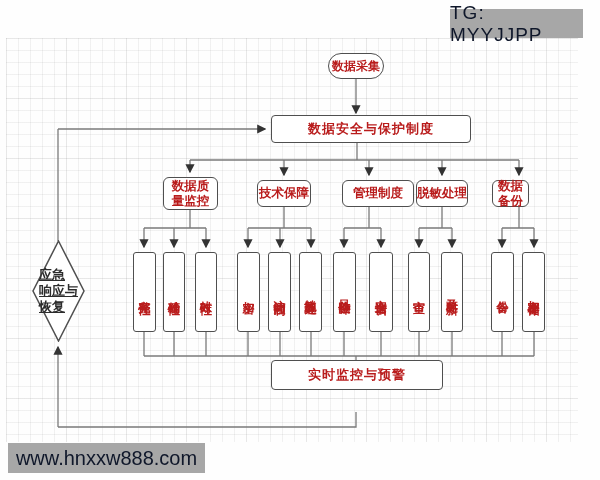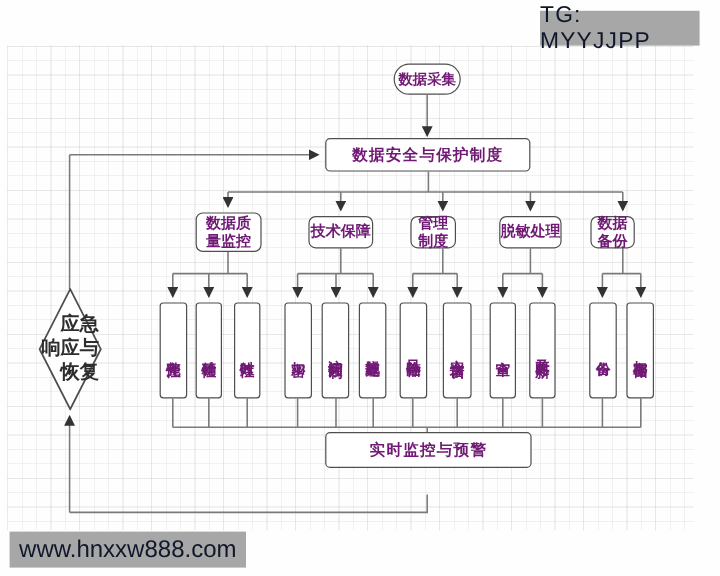--- a/index.html
+++ b/index.html
@@ -11,36 +11,36 @@
     position:absolute;left:6px;top:38px;width:572px;height:404px;
     background-image:
       repeating-linear-gradient(to right, rgba(150,150,150,0.13) 0 1px, transparent 1px 12px),
       repeating-linear-gradient(to bottom, rgba(150,150,150,0.13) 0 1px, transparent 1px 12px),
       repeating-linear-gradient(to right, rgba(150,150,150,0.10) 0 1px, transparent 1px 60px),
       repeating-linear-gradient(to bottom, rgba(150,150,150,0.10) 0 1px, transparent 1px 60px);
   }
   svg.wires{position:absolute;left:0;top:0;pointer-events:none;}
   .node{
     position:absolute;box-sizing:border-box;background:#fff;border:1.5px solid #4f4f4f;
-    color:#701a75;display:flex;align-items:center;justify-content:center;
+    color:#b91c1c;display:flex;align-items:center;justify-content:center;
     text-align:center;font-weight:700;line-height:1.18;
   }
   .pill{border-radius:13px;font-size:12px;}
   .wide{border-radius:4px;font-size:13px;letter-spacing:1px;}
   .rbox{border-radius:6px;font-size:12.5px;}
   .vnode{
     border-radius:3px;font-size:12px;top:252px;height:80px;
     writing-mode:vertical-rl;text-orientation:upright;letter-spacing:1px;
   }
   .prewrap{white-space:pre-line;}
   .diamond{position:absolute;left:32px;top:240px;width:53px;height:102px;}
   .diamond .dtext{
     position:absolute;left:-12px;top:0;width:77px;height:102px;display:flex;
-    align-items:center;justify-content:center;text-align:right;
-    font-size:16px;font-weight:700;color:#2d2d2d;line-height:1.25;white-space:pre-line;
+    align-items:center;justify-content:center;text-align:left;
+    font-size:13px;font-weight:700;color:#2d2d2d;line-height:1.25;white-space:pre-line;text-decoration:underline;
   }
   .badge{
     position:absolute;display:flex;align-items:center;justify-content:center;
     background:#a7a7a7;color:#0f172a;font-weight:400;
   }
   .badge.tg{left:450px;top:9px;width:133px;height:29px;font-size:19px;letter-spacing:1px;}
   .badge.url{left:8px;top:443px;width:197px;height:30px;font-size:20px;}
 </style>
 </head>
 <body>
@@ -87,26 +87,26 @@
       <path d="M502 228 V247" marker-end="url(#arr)"></path>
       <path d="M534 228 V247" marker-end="url(#arr)"></path>
       <path d="M356 356 V377" marker-end="url(#arr)"></path>
       <path d="M58 427 V347" marker-end="url(#arr)"></path>
       <path d="M58 129 H265" marker-end="url(#arr)"></path>
     </g>
   </svg>
 
   <div class="node pill" style="left:328px;top:53px;width:56px;height:26px">数据采集</div>
 
-  <div class="node wide" style="left:271px;top:115px;width:171px;height:28px">数据安全与保护制度</div>
+  <div class="node wide" style="left:271px;top:115px;width:200px;height:28px">数据安全与保护制度</div>
 
   <div class="node rbox prewrap" style="left:163px;top:177px;width:55px;height:33px">数据质
 量监控</div>
   <div class="node rbox" style="left:257px;top:180px;width:54px;height:27px">技术保障</div>
-  <div class="node rbox" style="left:342px;top:180px;width:38px;height:27px">管理制度</div>
+  <div class="node rbox" style="left:342px;top:180px;width:72px;height:27px">管理制度</div>
   <div class="node rbox" style="left:416px;top:180px;width:52px;height:27px">脱敏处理</div>
   <div class="node rbox" style="left:492px;top:180px;width:37px;height:27px">数据备份</div>
 
   <div class="node vnode" style="left:133px;width:23px">完整性</div>
   <div class="node vnode" style="left:163px;width:22px">精确性</div>
   <div class="node vnode" style="left:195px;width:22px">时效性</div>
 
   <div class="node vnode" style="left:237px;width:23px">加密</div>
   <div class="node vnode" style="left:268px;width:23px">访问控制</div>
   <div class="node vnode" style="left:299px;width:23px">脱敏处理</div>

